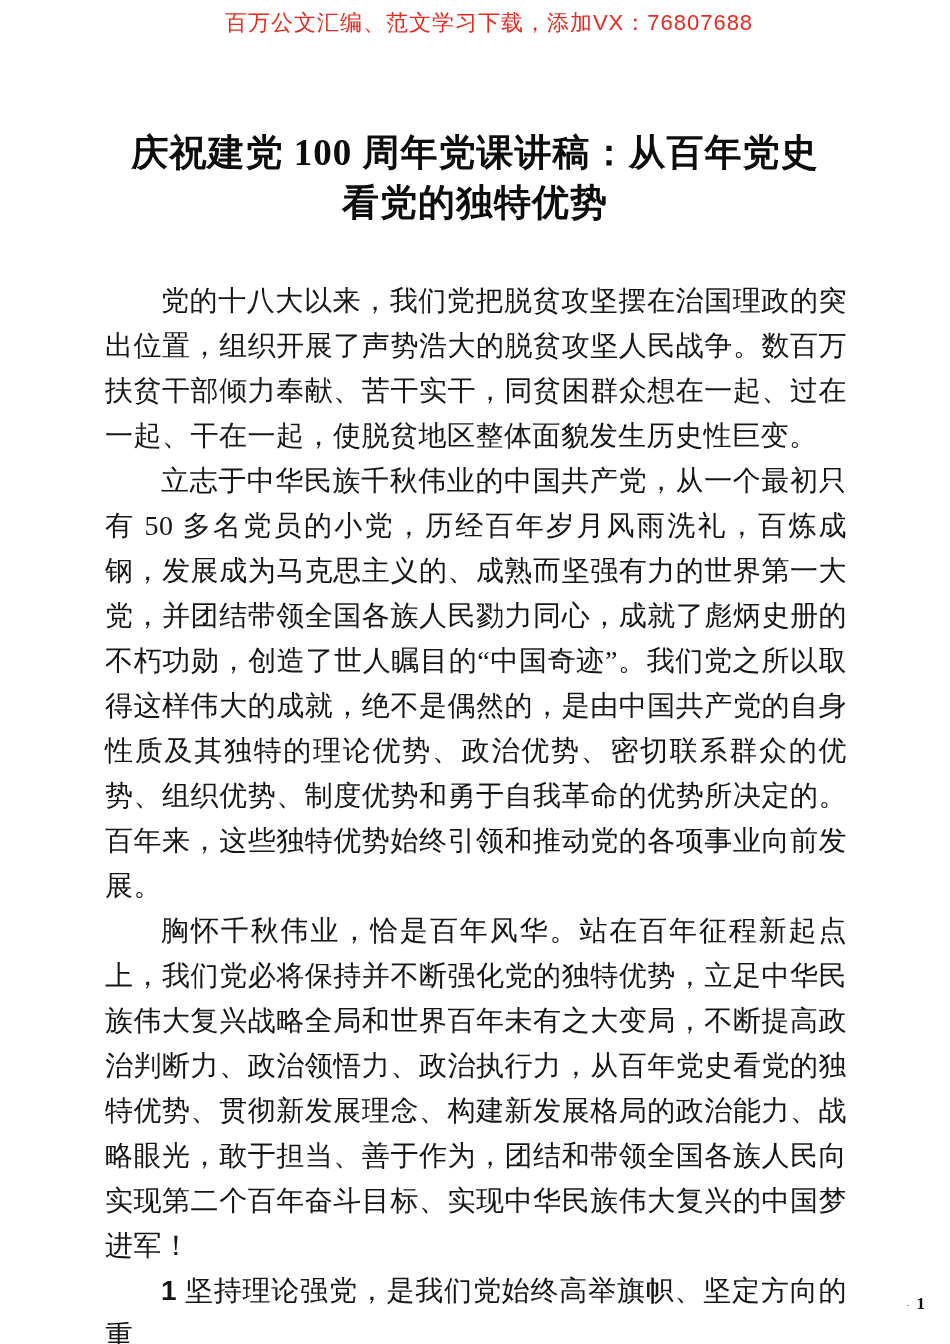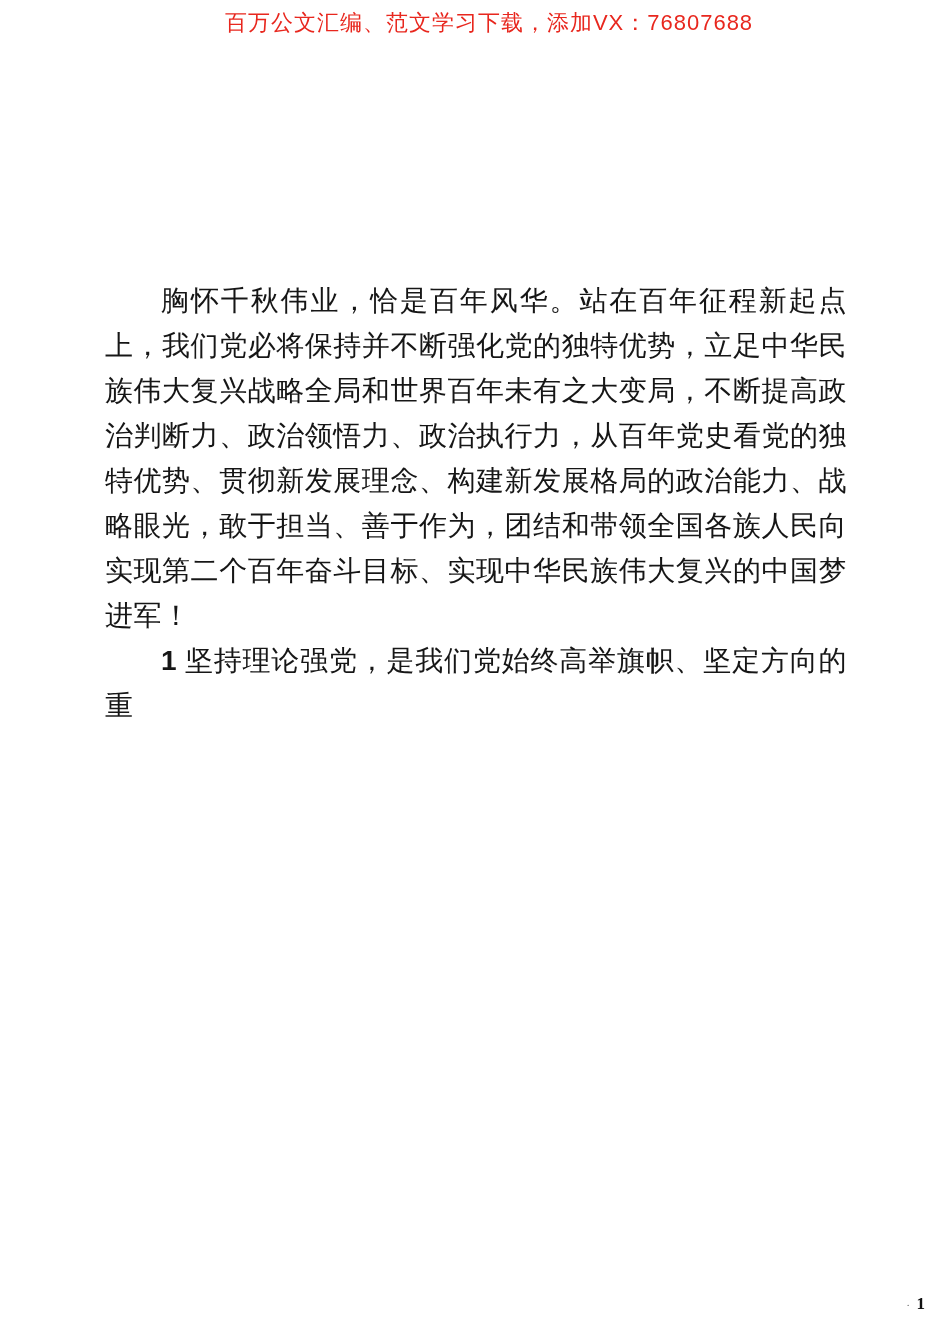--- a/index.html
+++ b/index.html
@@ -81,22 +81,25 @@
     font-family: "Liberation Serif", serif;
   }
 </style>
 </head>
 <body>
 
 <div class="page">
 
   <div class="top-banner">百万公文汇编、范文学习下载，添加VX：76807688</div>
 
+  <div class="doc-title">庆祝建党 100 周年党课讲稿：从百年党史看党的独特优势</div>
 
   <div class="doc-body">
+    <p>党的十八大以来，我们党把脱贫攻坚摆在治国理政的突出位置，组织开展了声势浩大的脱贫攻坚人民战争。数百万扶贫干部倾力奉献、苦干实干，同贫困群众想在一起、过在一起、干在一起，使脱贫地区整体面貌发生历史性巨变。</p>
+    <p>立志于中华民族千秋伟业的中国共产党，从一个最初只有 50 多名党员的小党，历经百年岁月风雨洗礼，百炼成钢，发展成为马克思主义的、成熟而坚强有力的世界第一大党，并团结带领全国各族人民勠力同心，成就了彪炳史册的不朽功勋，创造了世人瞩目的“中国奇迹”。我们党之所以取得这样伟大的成就，绝不是偶然的，是由中国共产党的自身性质及其独特的理论优势、政治优势、密切联系群众的优势、组织优势、制度优势和勇于自我革命的优势所决定的。百年来，这些独特优势始终引领和推动党的各项事业向前发展。</p>
     <p>胸怀千秋伟业，恰是百年风华。站在百年征程新起点上，我们党必将保持并不断强化党的独特优势，立足中华民族伟大复兴战略全局和世界百年未有之大变局，不断提高政治判断力、政治领悟力、政治执行力，从百年党史看党的独特优势、贯彻新发展理念、构建新发展格局的政治能力、战略眼光，敢于担当、善于作为，团结和带领全国各族人民向实现第二个百年奋斗目标、实现中华民族伟大复兴的中国梦进军！</p>
     <p><b class="item-num">1</b><span> 坚持理论强党，是我们党始终高举旗帜、坚定方向的重</span></p>
   </div>
 
   <div class="page-footer">
     <span class="dot">.</span><span class="num">1</span>
   </div>
 
 </div>
 

